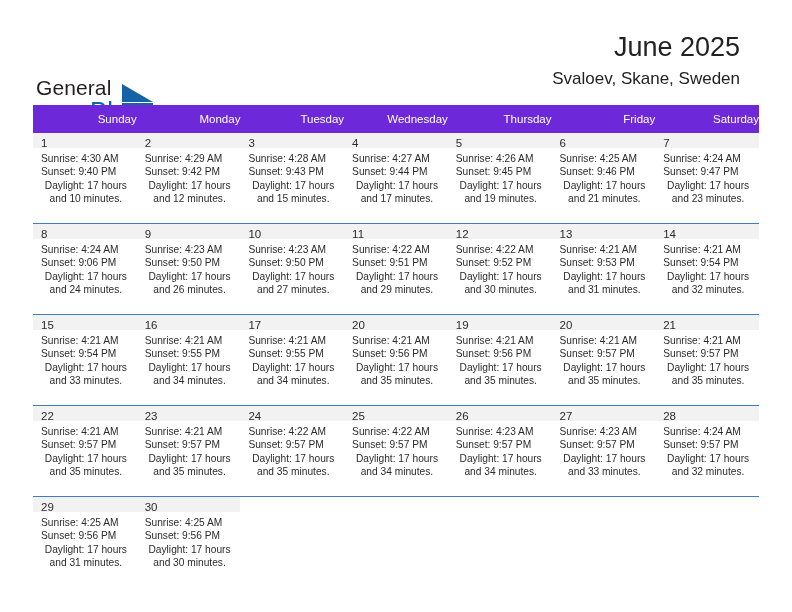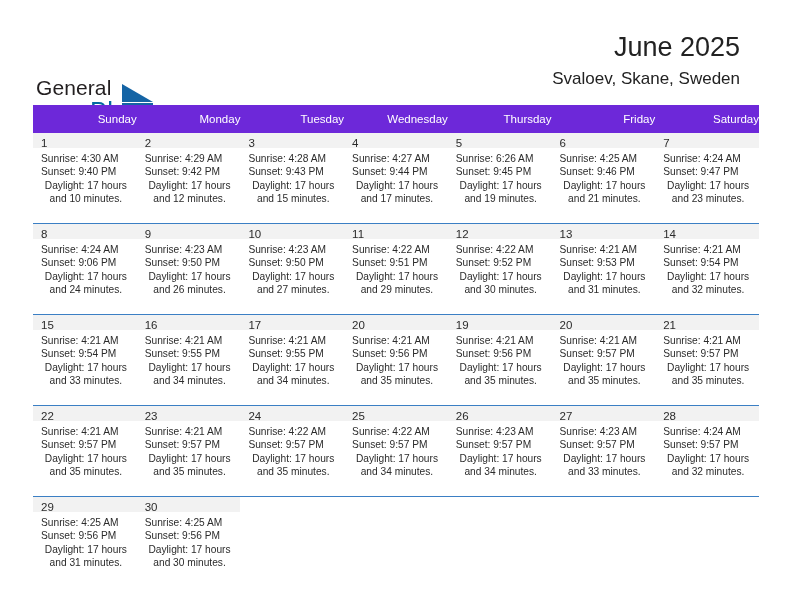--- a/index.html
+++ b/index.html
@@ -228,21 +228,21 @@
             <div>Sunrise: 4:27 AM</div>
             <div>Sunset: 9:44 PM</div>
             <div class="dl">Daylight: 17 hours and 17 minutes.</div>
           </div>
             </div>
           </td>
         <td>
             <div class="daycell">
           <div class="daynum">5</div>
           <div class="dayinfo">
-            <div>Sunrise: 6:26 AM</div>
+            <div>Sunrise: 4:26 AM</div>
             <div>Sunset: 9:45 PM</div>
             <div class="dl">Daylight: 17 hours and 19 minutes.</div>
           </div>
             </div>
           </td>
         <td>
             <div class="daycell">
           <div class="daynum">6</div>
           <div class="dayinfo">
             <div>Sunrise: 4:25 AM</div>

